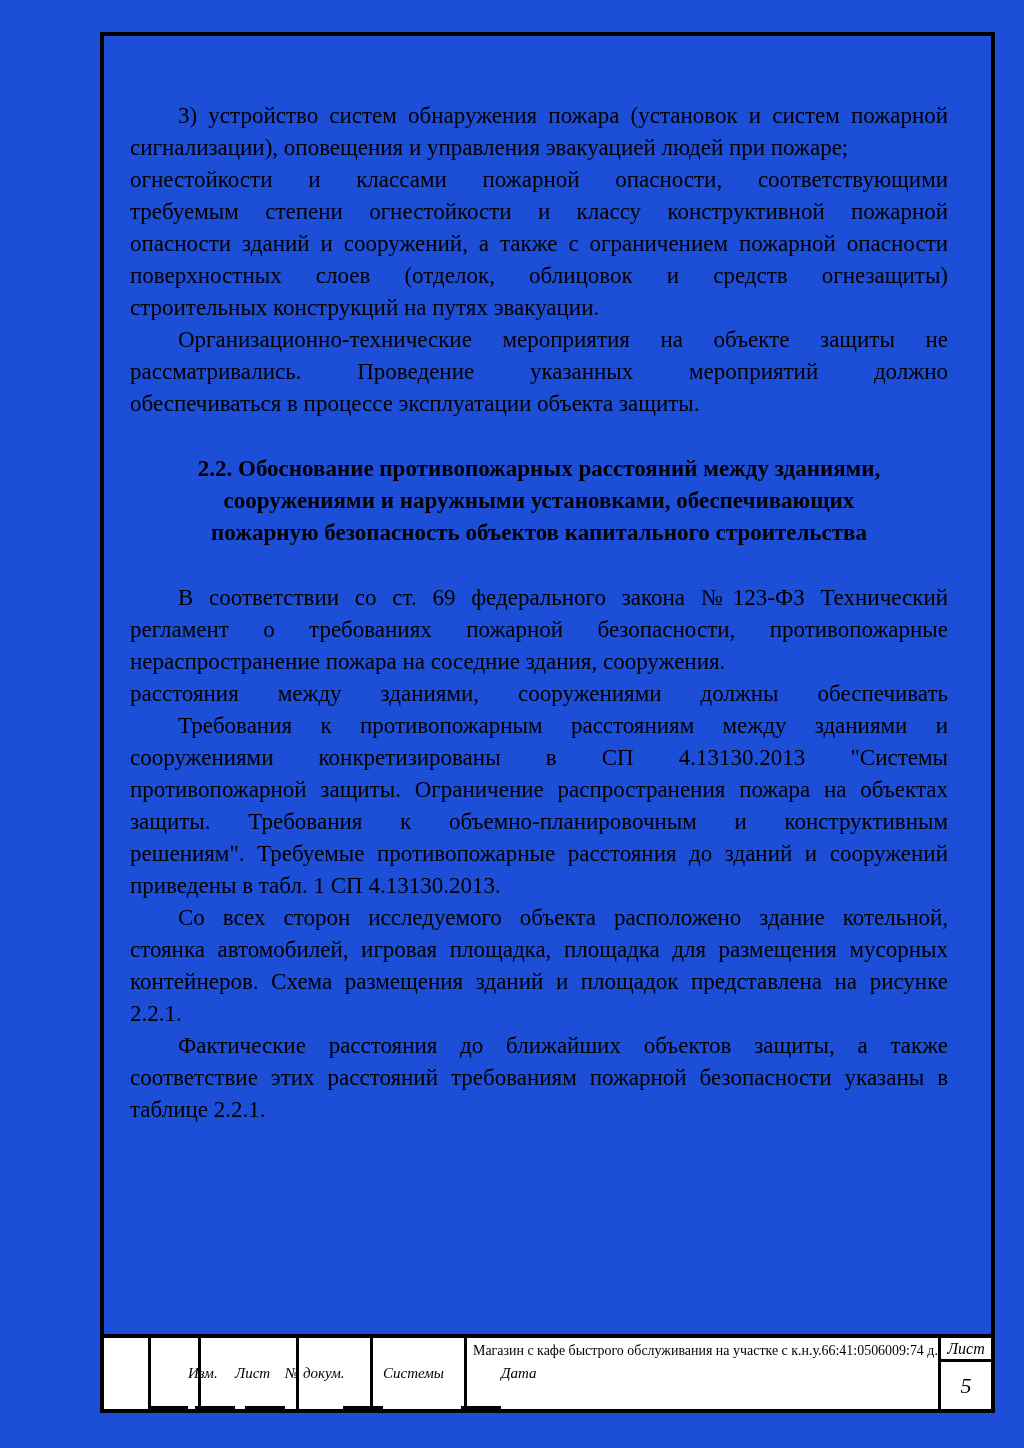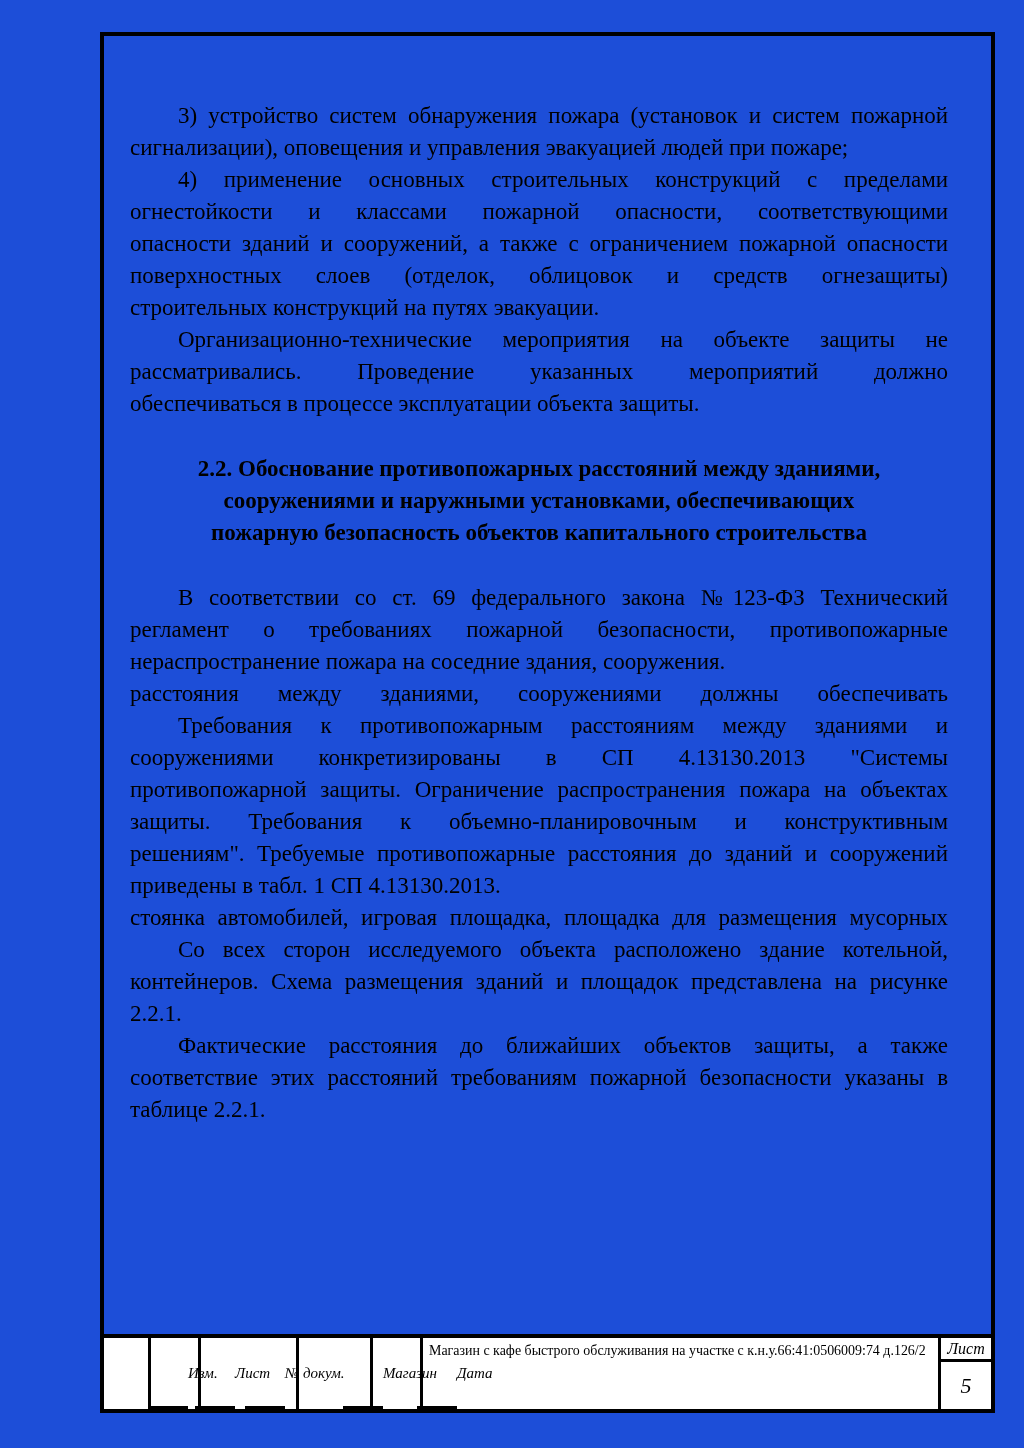--- a/index.html
+++ b/index.html
@@ -59,21 +59,21 @@
     display: flex; flex-direction: row;
     border-right: 3px solid #000;
     box-sizing: border-box;
     flex: 0 0 auto;
     padding-left: 44px;
   }
   .stamp-col-0 { width: 42px; }
   .stamp-col-1 { width: 50px; }
   .stamp-col-2 { width: 98px; }
   .stamp-col-3 { width: 74px; }
-  .stamp-col-4 { width: 50px; }
+  .stamp-col-4 { width: 50px; margin-left: 44px; }
   .stamp-cell {
     flex: 0 0 20px;
     border-bottom: 3px solid #000;
     box-sizing: border-box;
   }
   .stamp-cell.label {
     flex: 1 1 auto;
     border-bottom: none;
     display: flex; align-items: center; justify-content: center;
     font-style: italic;
@@ -118,22 +118,22 @@
 
 <div class="page">
   <div class="frame">
 
     <div class="doc-text" id="doc-text">
         <div class="block para">
           <div class="line first">3) устройство систем обнаружения пожара (установок и систем пожарной</div>
           <div class="line last">сигнализации), оповещения и управления эвакуацией людей при пожаре;</div>
         </div>
         <div class="block para">
-          <div class="line first">4) применение основных строительных конструкций с пределами</div>
           <div class="line">огнестойкости и классами пожарной опасности, соответствующими</div>
+          <div class="line">требуемым степени огнестойкости и классу конструктивной пожарной</div>
           <div class="line">опасности зданий и сооружений, а также с ограничением пожарной опасности</div>
           <div class="line">поверхностных слоев (отделок, облицовок и средств огнезащиты)</div>
           <div class="line last">строительных конструкций на путях эвакуации.</div>
         </div>
         <div class="block para">
           <div class="line first">Организационно-технические мероприятия на объекте защиты не</div>
           <div class="line">рассматривались. Проведение указанных мероприятий должно</div>
           <div class="line last">обеспечиваться в процессе эксплуатации объекта защиты.</div>
         </div>
         <div class="block heading">
@@ -149,22 +149,22 @@
         </div>
         <div class="block para">
           <div class="line first">Требования к противопожарным расстояниям между зданиями и</div>
           <div class="line">сооружениями конкретизированы в СП 4.13130.2013 "Системы</div>
           <div class="line">противопожарной защиты. Ограничение распространения пожара на объектах</div>
           <div class="line">защиты. Требования к объемно-планировочным и конструктивным</div>
           <div class="line">решениям". Требуемые противопожарные расстояния до зданий и сооружений</div>
           <div class="line last">приведены в табл. 1 СП 4.13130.2013.</div>
         </div>
         <div class="block para">
+          <div class="line first">Со всех сторон исследуемого объекта расположено здание котельной,</div>
           <div class="line">стоянка автомобилей, игровая площадка, площадка для размещения мусорных</div>
-          <div class="line first">Со всех сторон исследуемого объекта расположено здание котельной,</div>
           <div class="line">контейнеров. Схема размещения зданий и площадок представлена на рисунке</div>
           <div class="line last">2.2.1.</div>
         </div>
         <div class="block para">
           <div class="line first">Фактические расстояния до ближайших объектов защиты, а также</div>
           <div class="line">соответствие этих расстояний требованиям пожарной безопасности указаны в</div>
           <div class="line last">таблице 2.2.1.</div>
         </div>
       </div>
 
@@ -181,21 +181,21 @@
             <div class="stamp-cell label">Лист</div>
           </div>
           <div class="stamp-col stamp-col-2">
             <div class="stamp-cell"></div>
             <div class="stamp-cell"></div>
             <div class="stamp-cell label">№ докум.</div>
           </div>
           <div class="stamp-col stamp-col-3">
             <div class="stamp-cell"></div>
             <div class="stamp-cell"></div>
-            <div class="stamp-cell label">Магазин</div>
+            <div class="stamp-cell label">Системы</div>
           </div>
           <div class="stamp-col stamp-col-4">
             <div class="stamp-cell"></div>
             <div class="stamp-cell"></div>
             <div class="stamp-cell label">Дата</div>
           </div>
         </div>
       <div class="stamp-title">
         <span>Магазин с кафе быстрого обслуживания на участке с к.н.у.66:41:0506009:74 д.126/2</span>
       </div>

